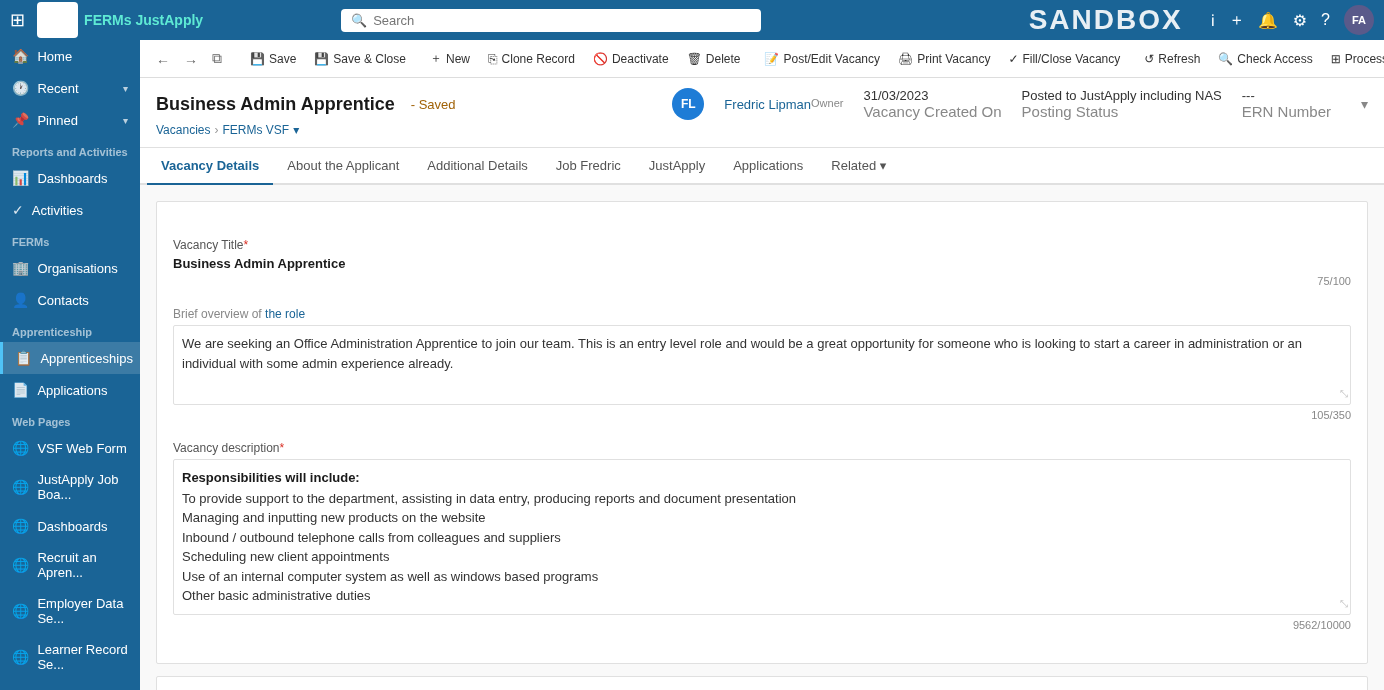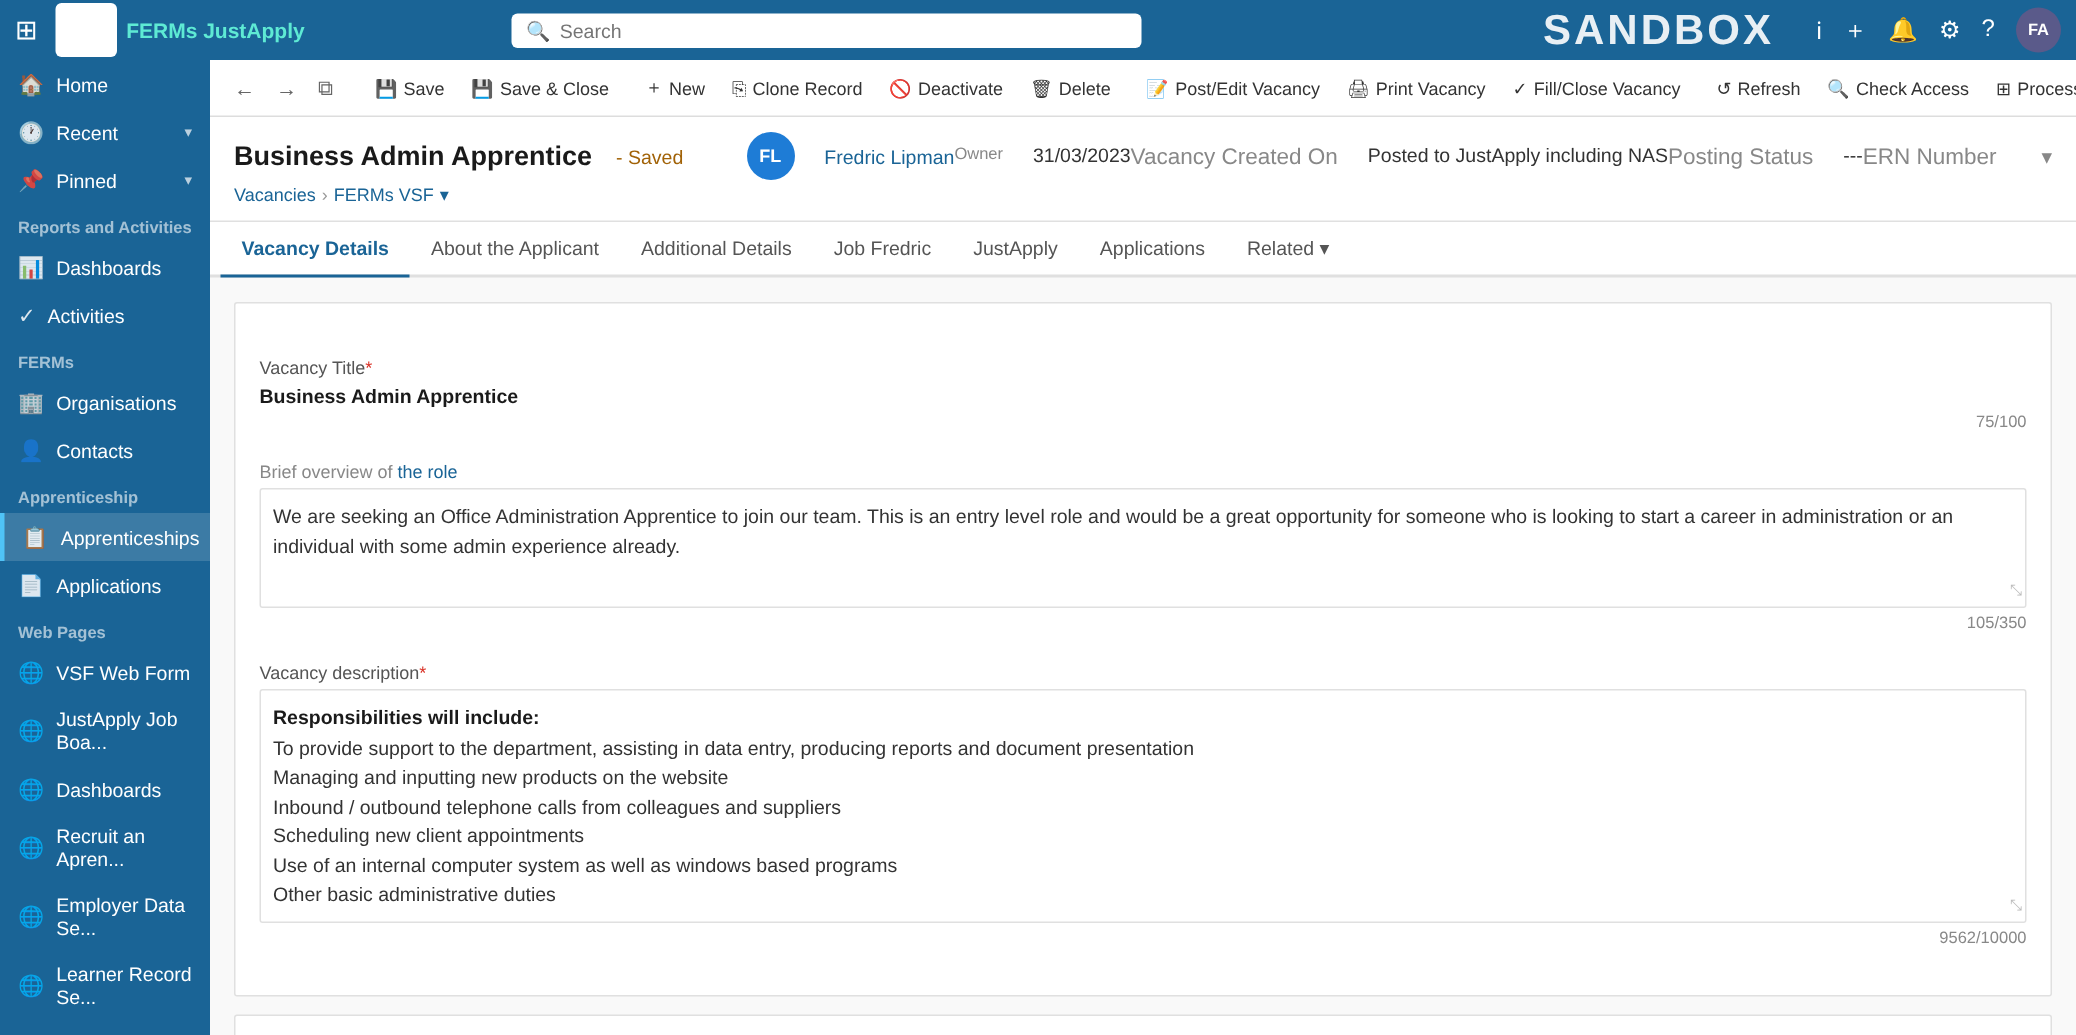--- a/index.html
+++ b/index.html
@@ -46,21 +46,21 @@
     .record-title { font-size: 18px; font-weight: 600; color: #1a1a1a; }
     .record-saved { font-size: 13px; color: #a16207; margin-left: 6px; }
     .breadcrumb { font-size: 12px; color: #1a6496; display: flex; align-items: center; gap: 4px; margin-top: 3px; }
     .breadcrumb span { cursor: pointer; }
     .breadcrumb .sep { color: #999; }
     .record-meta { display: flex; align-items: center; gap: 20px; margin-left: auto; }
     .avatar-meta { width: 32px; height: 32px; border-radius: 50%; background: #1e7cd6; display: flex; align-items: center; justify-content: center; color: white; font-size: 12px; font-weight: 700; }
     .meta-info { display: flex; flex-direction: row; }
     .meta-name { font-size: 13px; color: #1a6496; font-weight: 500; }
     .meta-label { font-size: 11px; color: #888; }
-    .meta-block { display: flex; flex-direction: row; }
+    .meta-block { display: flex; flex-direction: column; }
     .meta-value { font-size: 13px; font-weight: 500; }
     .meta-value-label { font-size: 15px; color: #888; }
     .chevron-down { font-size: 14px; color: #888; cursor: pointer; margin-left: 10px; }
 
     
     .tabs { background: white; border-bottom: 2px solid #e0e0e0; padding: 0 7px; display: flex; gap: 0; flex-shrink: 0; }
     .tab { padding: 10px 14px; font-size: 13px; cursor: pointer; color: #555; border-bottom: 2px solid transparent; margin-bottom: -2px; white-space: nowrap; }
     .tab.active { color: #1a6496; border-bottom: 2px solid #1a6496; font-weight: 600; }
 
     

